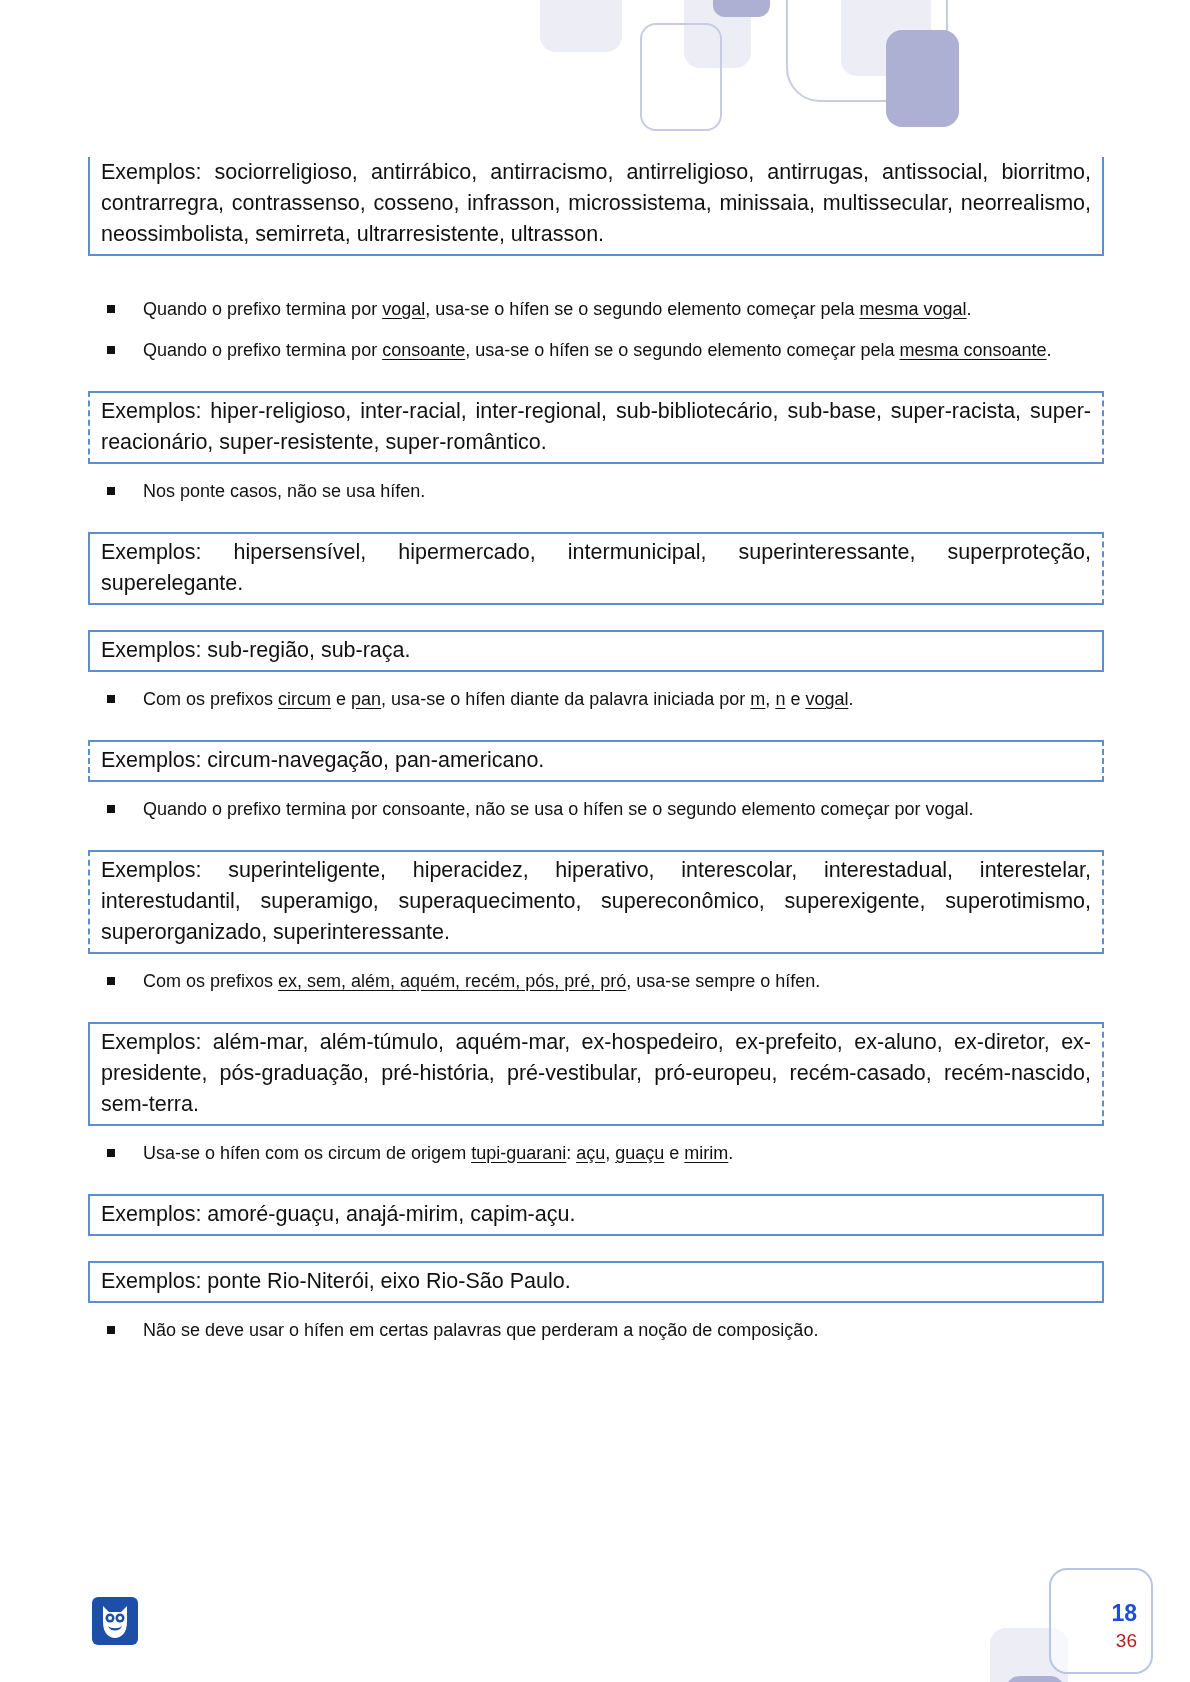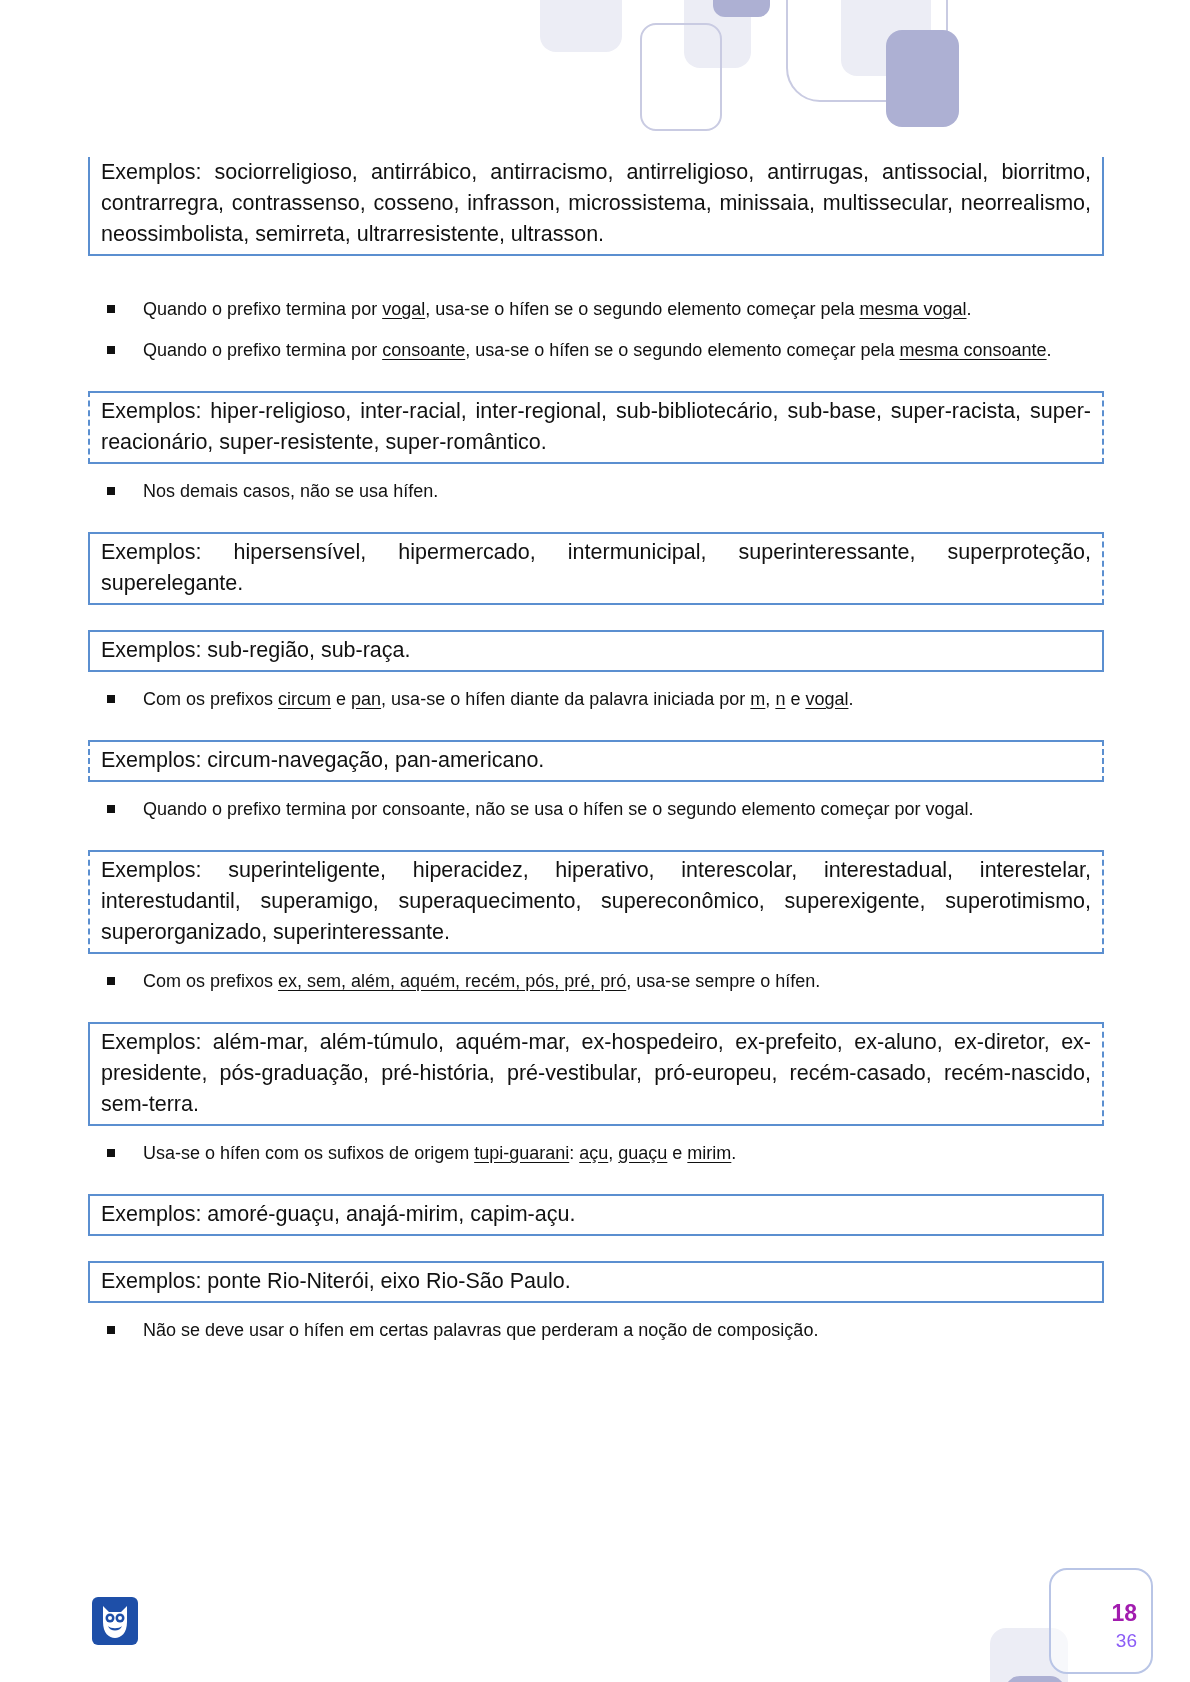--- a/index.html
+++ b/index.html
@@ -57,26 +57,26 @@
     display: flex; align-items: center; justify-content: center;
   }
   .page-box {
     position: absolute; left: 1049px; top: 1568px;
     width: 100px; height: 102px;
     border: 2px solid #b9c5e6; border-radius: 18px;
     background: rgba(255,255,255,0.6);
   }
   .page-num {
     position: absolute; right: 14px; top: 30px;
-    font-size: 23px; font-weight: bold; color: #a21caf;
+    font-size: 23px; font-weight: bold; color: #1d4ed8;
     text-align: right;
   }
   .page-total {
     position: absolute; right: 14px; top: 60px;
-    font-size: 19px; color: #8b5cf6; text-align: right;
+    font-size: 19px; color: #b91c1c; text-align: right;
   }
 </style>
 </head>
 <body>
 
 <div class="deco fill-light" style="left:540px;top:-20px;width:82px;height:72px;"></div>
 <div class="deco fill-light" style="left:684px;top:-20px;width:67px;height:88px;"></div>
 <div class="deco fill-dark" style="left:713px;top:-20px;width:57px;height:37px;border-radius:12px;"></div>
 <div class="deco outline" style="left:640px;top:23px;width:78px;height:104px;"></div>
 <div class="deco outline" style="left:786px;top:-30px;width:158px;height:128px;border-radius:0 0 0 34px;"></div>
@@ -101,21 +101,21 @@
     <span class="bullet"></span>
     <span>Quando o prefixo termina por </span><span class="u">consoante</span><span>, usa-se o hífen se o segundo elemento começar pela </span><span class="u">mesma consoante</span><span>.</span>
   </div>
 
   <div class="ex-box dashed-sides">
     <span>Exemplos: hiper-religioso, inter-racial, inter-regional, sub-bibliotecário, sub-base, super-racista, super-reacionário, super-resistente, super-romântico.</span>
   </div>
 
   <div class="rule">
     <span class="bullet"></span>
-    <span>Nos demais casos, não se usa hífen.</span>
+    <span>Nos ponte casos, não se usa hífen.</span>
   </div>
 
   <div class="ex-box dashed-sides" style="border-left:2px solid #5b8fd0;">
     <span>Exemplos: hipersensível, hipermercado, intermunicipal, superinteressante, superproteção, superelegante.</span>
   </div>
 
 
   <div class="ex-box">
     <span>Exemplos: sub-região, sub-raça.</span>
   </div>
@@ -142,21 +142,21 @@
     <span class="bullet"></span>
     <span>Com os prefixos </span><span class="u">ex, sem, além, aquém, recém, pós, pré, pró</span><span>, usa-se sempre o hífen.</span>
   </div>
 
   <div class="ex-box dashed-sides" style="border-left:2px solid #5b8fd0;">
     <span>Exemplos: além-mar, além-túmulo, aquém-mar, ex-hospedeiro, ex-prefeito, ex-aluno, ex-diretor, ex-presidente, pós-graduação, pré-história, pré-vestibular, pró-europeu, recém-casado, recém-nascido, sem-terra.</span>
   </div>
 
   <div class="rule">
     <span class="bullet"></span>
-    <span>Usa-se o hífen com os sufixos de origem </span><span class="u">tupi-guarani</span><span>: </span><span class="u">açu</span><span>, </span><span class="u">guaçu</span><span> e </span><span class="u">mirim</span><span>.</span>
+    <span>Usa-se o hífen com os circum de origem </span><span class="u">tupi-guarani</span><span>: </span><span class="u">açu</span><span>, </span><span class="u">guaçu</span><span> e </span><span class="u">mirim</span><span>.</span>
   </div>
 
   <div class="ex-box">
     <span>Exemplos: amoré-guaçu, anajá-mirim, capim-açu.</span>
   </div>
 
 
   <div class="ex-box">
     <span>Exemplos: ponte Rio-Niterói, eixo Rio-São Paulo.</span>
   </div>

